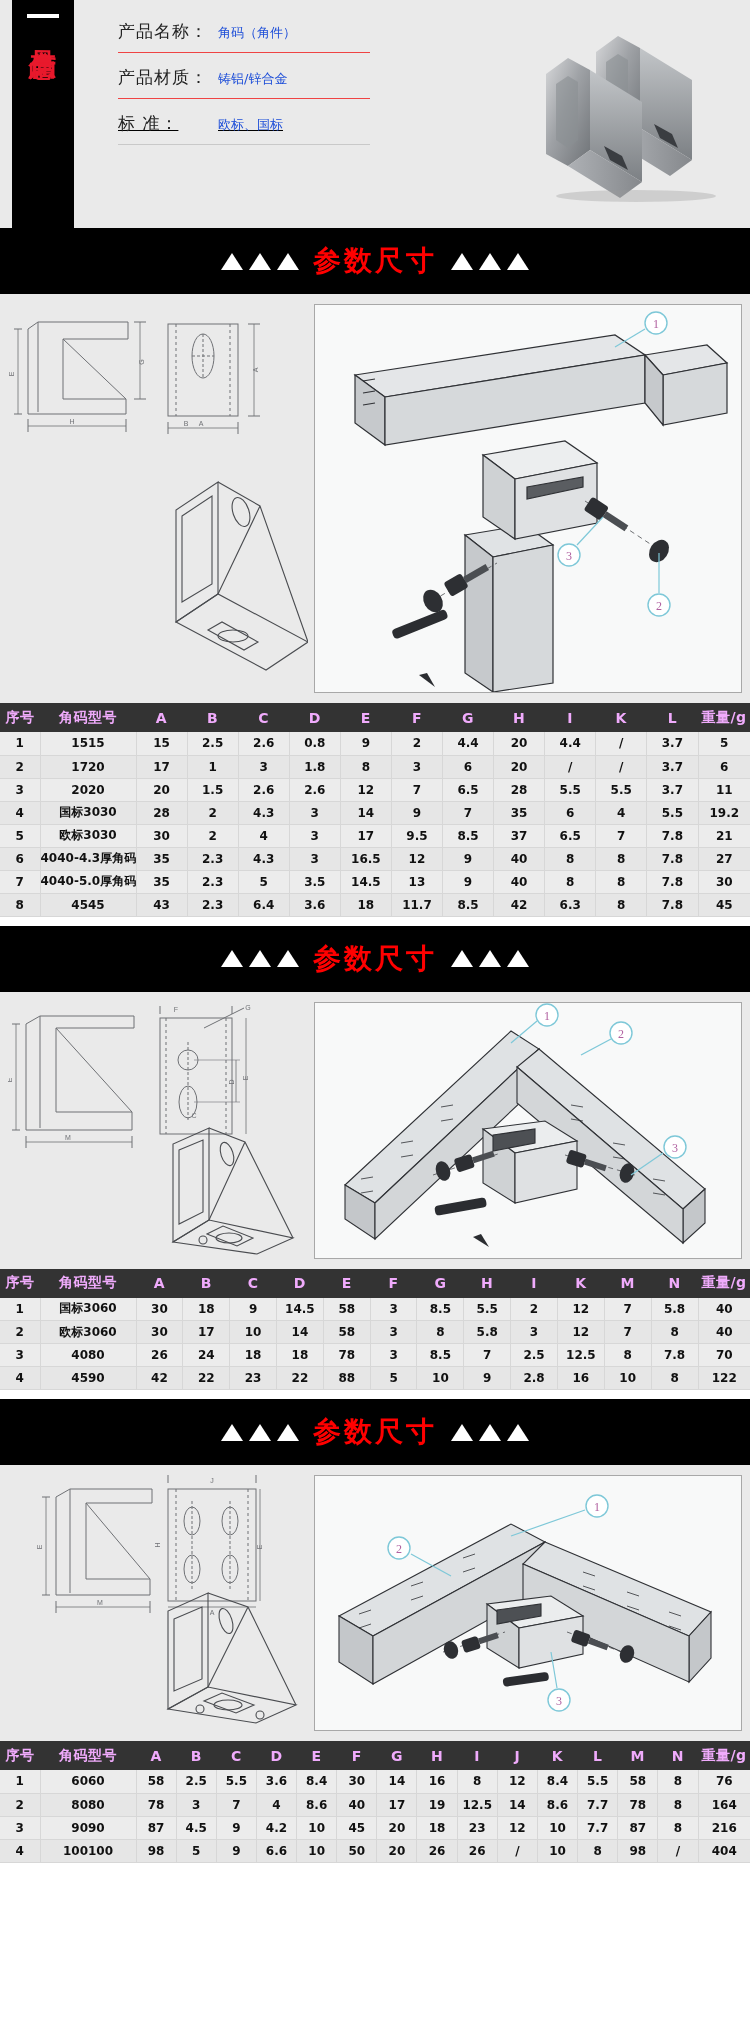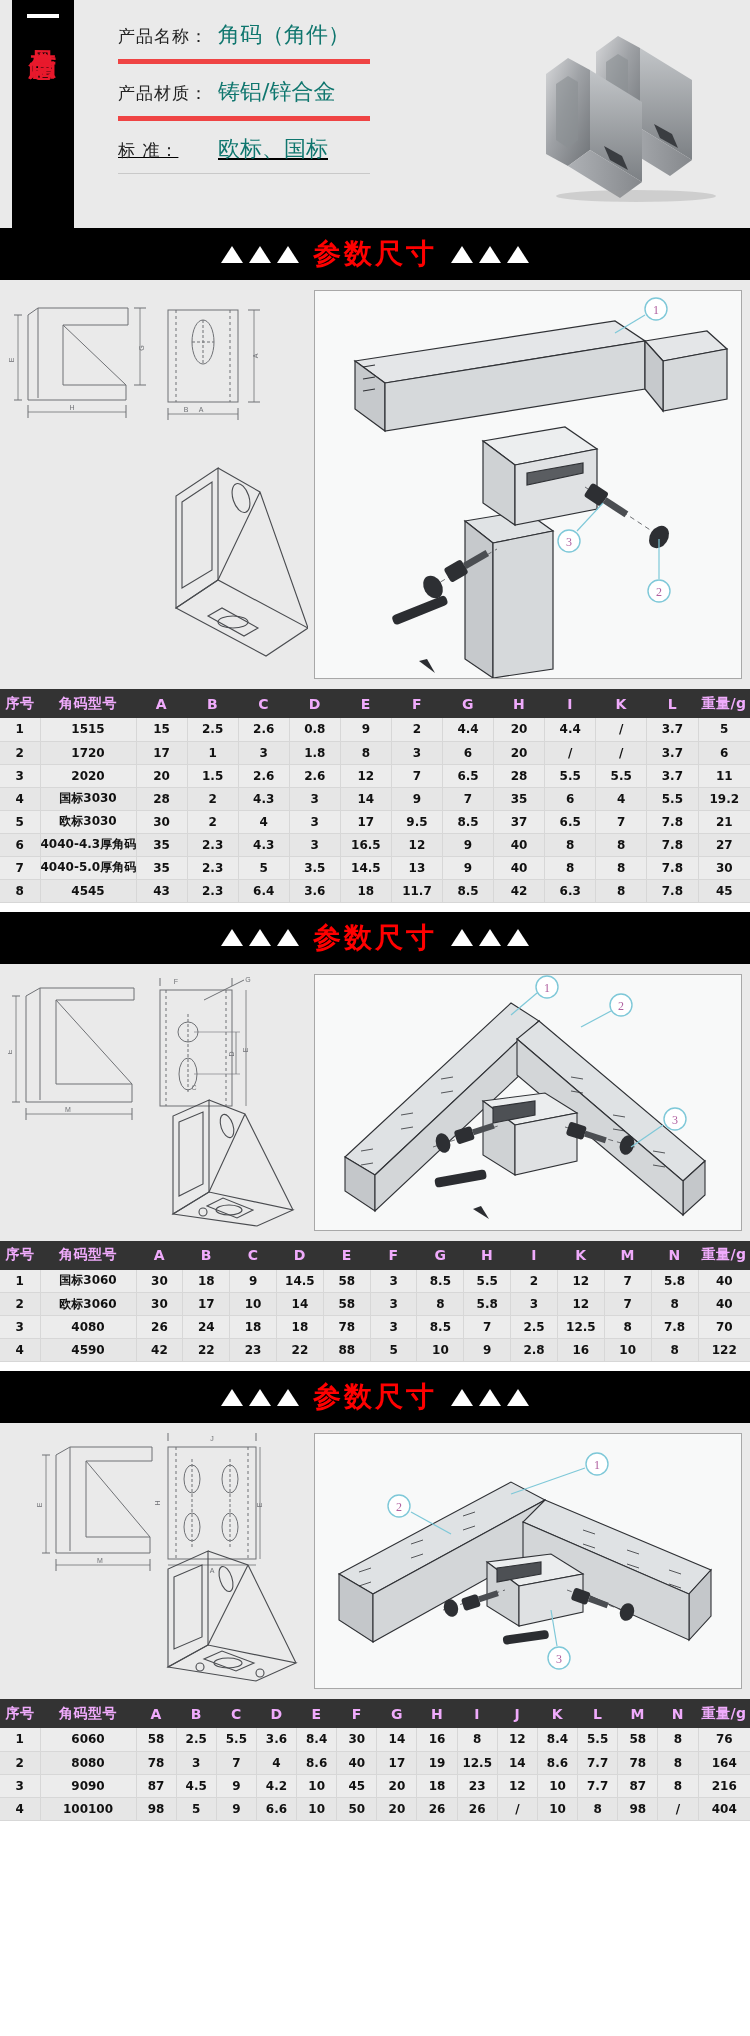--- a/index.html
+++ b/index.html
@@ -37,44 +37,44 @@
     text-align: center;
     font-family: "DejaVu Sans", "Liberation Sans", sans-serif;
   }
   .info-rows {
     flex: 1;
     padding: 20px 0 0 44px;
   }
   .info-row {
     display: flex;
     align-items: baseline;
-    border-bottom: 5px solid #ef4444;
+    border-bottom: 1px solid #ef4444;
     width: 252px;
     padding-bottom: 9px;
     margin-bottom: 13px;
   }
   .info-row:last-child { border-bottom: 1px solid #c9c9c9; text-decoration: underline; }
   .info-label {
     font-size: 17px; color: #222; width: 100px;
     letter-spacing: 1px;
     font-family: "DejaVu Sans", "Liberation Sans", sans-serif;
   }
   .info-value {
-    font-size: 22px; color: #0f766e;
+    font-size: 13px; color: #1d4ed8;
     font-family: "DejaVu Sans", "Liberation Sans", sans-serif;
   }
   .info-photo {
     position: absolute;
     right: 14px; top: 24px;
     width: 200px; height: 178px;
   }
 
   
   .banner {
-    width: 750px; height: 52px;
+    width: 750px; height: 66px;
     background: #000000;
     display: flex; align-items: center; justify-content: center;
     gap: 14px;
   }
   .banner .tri-group { display: flex; gap: 6px; }
   .tri {
     width: 0; height: 0;
     border-left: 11px solid transparent;
     border-right: 11px solid transparent;
     border-bottom: 17px solid #ffffff;

